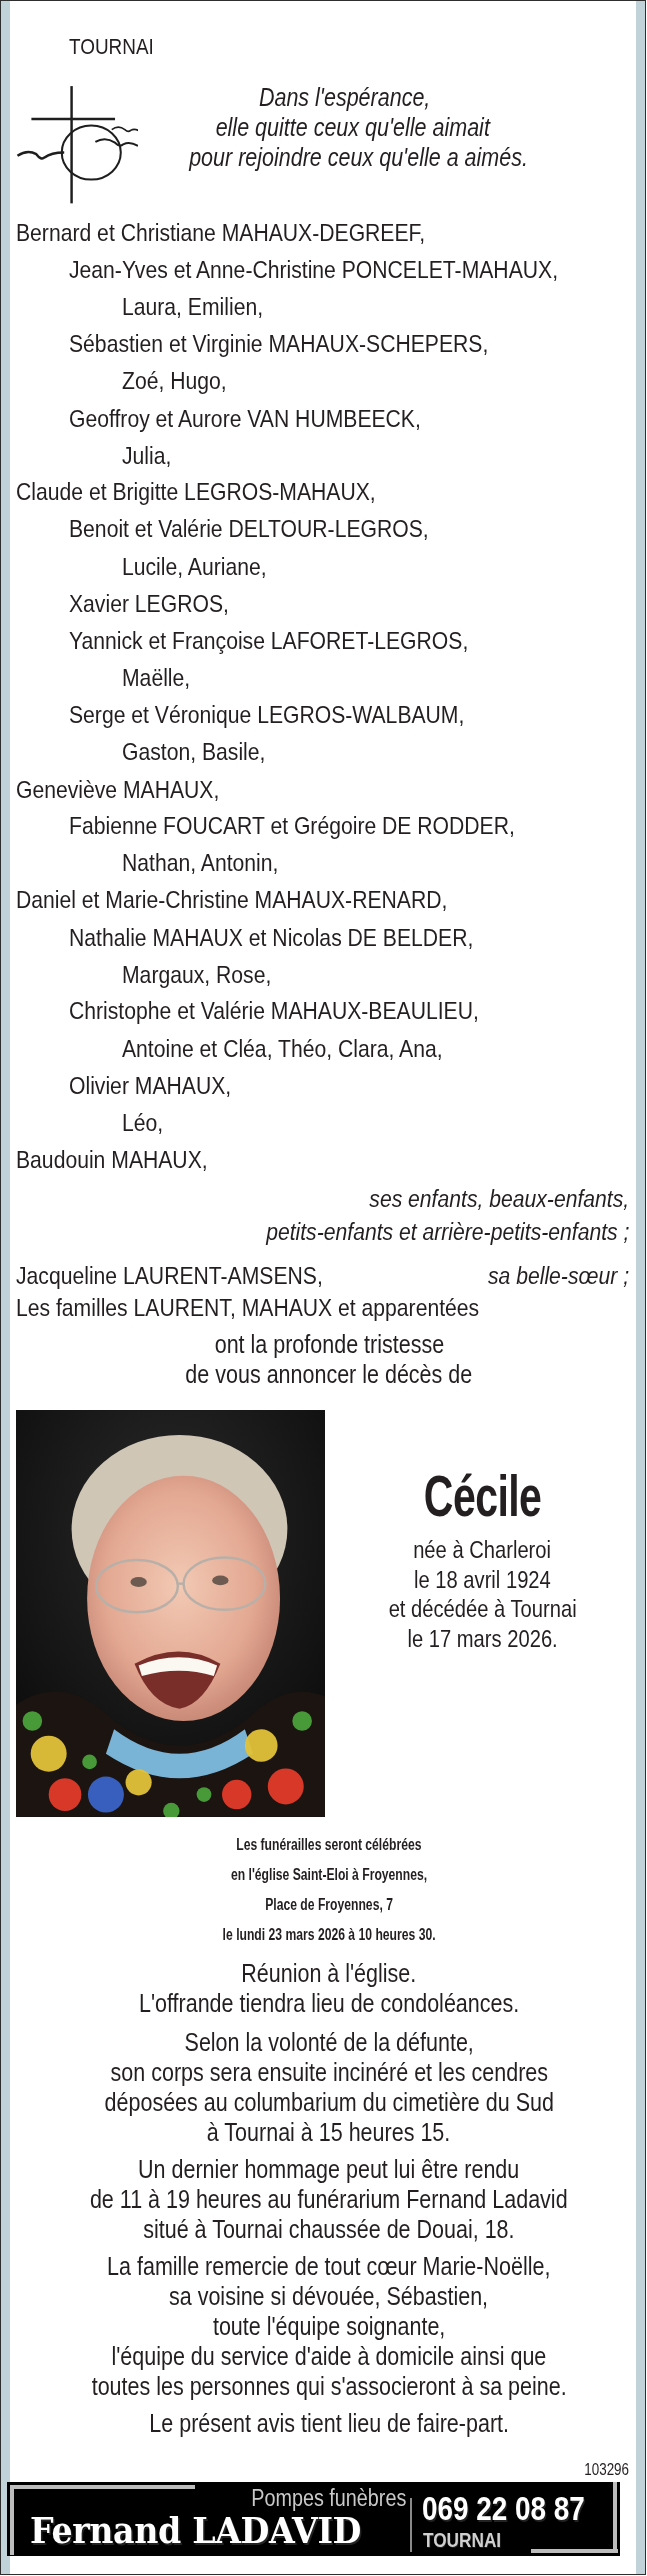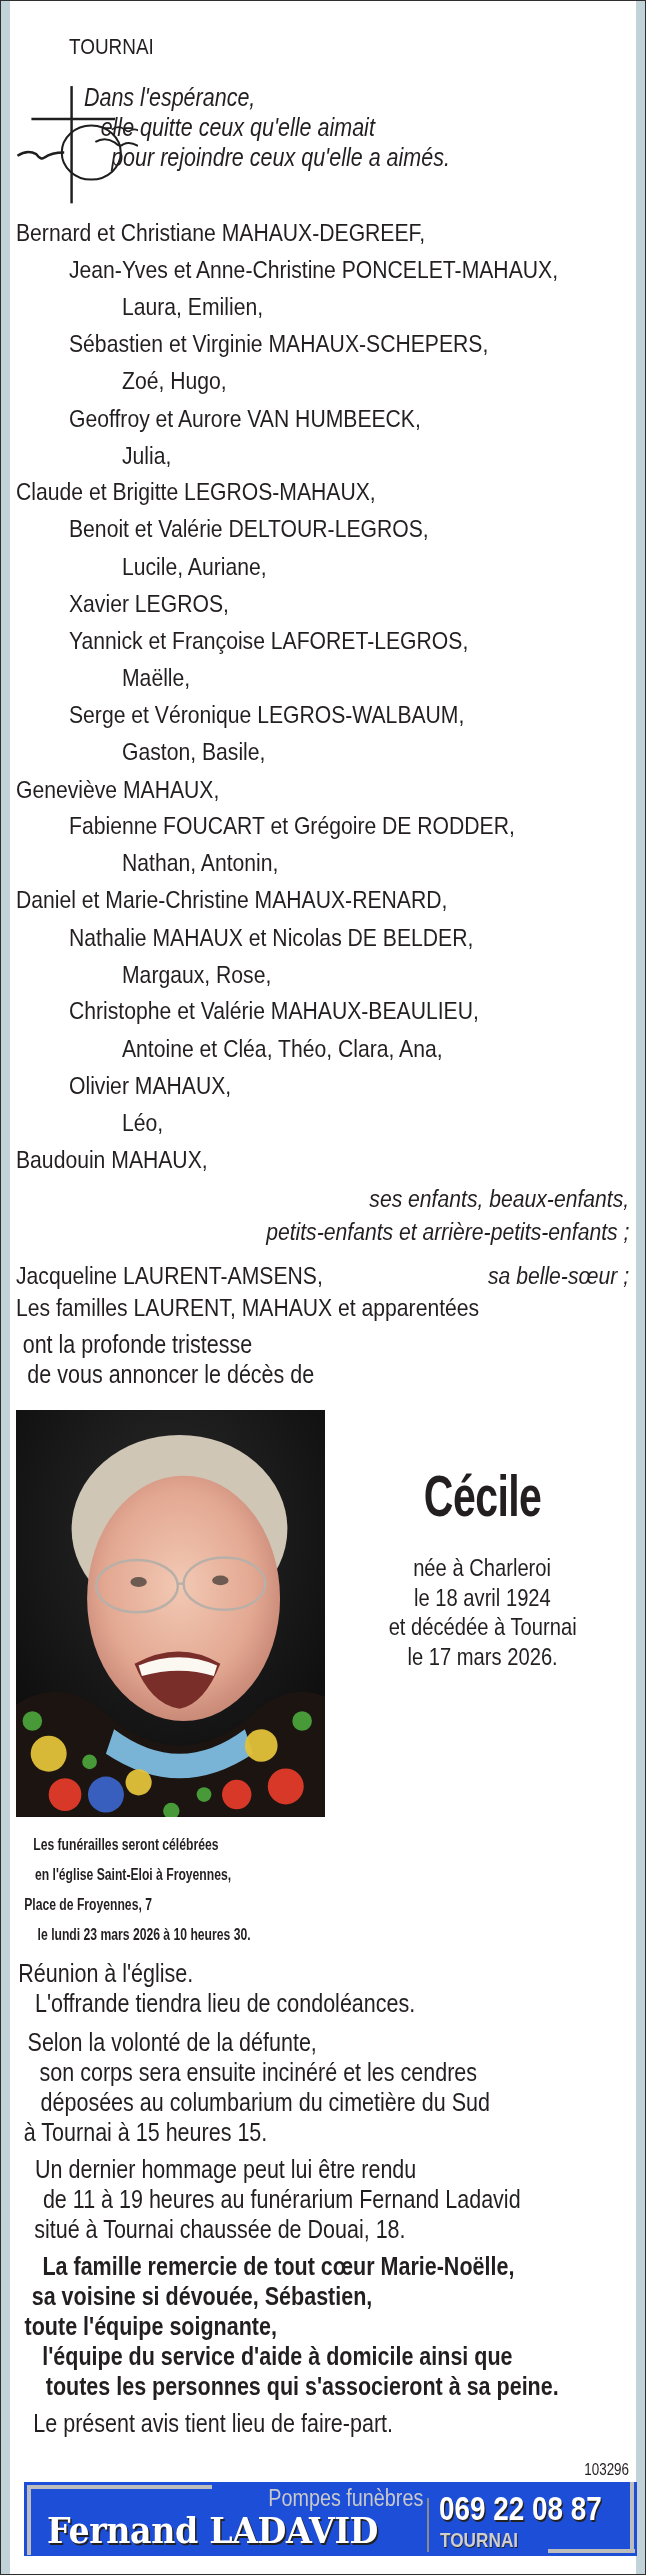--- a/index.html
+++ b/index.html
@@ -7,38 +7,38 @@
   .frame{position:absolute;left:0;top:0;width:644px;height:2573px;border:1.6px solid #2e2e2e;background:#fff;}
   .strip-left{position:absolute;left:0;top:0;width:9px;height:100%;background:#c2d2d9;}
   .strip-right{position:absolute;right:0;top:0;width:9px;height:100%;background:#c2d2d9;}
   .abs{position:absolute;}
   .cond{display:inline-block;white-space:nowrap;}
   .line{position:absolute;white-space:nowrap;font-size:24.6px;line-height:29.5px;}
   .l-left{transform-origin:left center;transform:scaleX(0.86);}
   .l-right{transform-origin:right center;transform:scaleX(0.86);}
   .italic{font-style:italic;}
   .town{left:69px;top:34px;font-size:22px;transform-origin:left center;transform:scaleX(0.86);}
-  .quote{right:18px;width:573px;text-align:left;font-size:25px;line-height:30px;}
+  .quote{right:30px;width:573px;text-align:center;font-size:25px;line-height:30px;}
   .names{position:absolute;left:16.4px;top:218px;width:614px;}
   .name-row{position:absolute;white-space:nowrap;font-size:24.6px;line-height:29.5px;transform-origin:left center;transform:scaleX(0.86);}
   .photo{position:absolute;left:15.6px;top:1410px;width:309px;height:407px;overflow:hidden;background:#151515;}
   .center-col{position:absolute;left:327px;width:311px;text-align:center;}
   .deceased-first,.deceased-last{font-weight:bold;font-size:57px;line-height:61px;letter-spacing:-0.8px;}
   .cl{display:inline-block;transform:scaleX(0.72);transform-origin:center;white-space:nowrap;}
   .bio{font-size:24.6px;line-height:29.5px;}
   .bio .cl{transform:scaleX(0.82);}
   .widow{font-weight:bold;font-size:27px;line-height:33px;}
   .widow .cl{transform:scaleX(0.75);}
-  .block-center{position:absolute;left:4px;width:628px;}
+  .block-center{position:absolute;left:15px;width:628px;text-align:center;}
   .block-center .cl{transform:scaleX(0.86);}
   .funeral{font-weight:bold;font-size:16px;line-height:30px;}
   .funeral .cl{transform:scaleX(0.76);}
   .para{font-size:25px;line-height:30px;}
   .ref{position:absolute;right:18px;top:2461px;font-size:15.6px;transform-origin:right center;transform:scaleX(0.86);}
-  .banner{position:absolute;left:24px;top:2482px;width:613px;height:74px;background:#1d4ed8;}
+  .banner{position:absolute;left:7px;top:2482px;width:613px;height:74px;background:#000000;}
   .banner .tl-h{position:absolute;left:3.3px;top:3.3px;width:185px;height:3.3px;background:#bdbdbd;}
   .banner .tl-v{position:absolute;left:3.3px;top:3.3px;width:3.3px;height:70px;background:#bdbdbd;}
   .banner .br-h{position:absolute;left:524px;bottom:3.3px;width:87px;height:3.3px;background:#bdbdbd;}
   .banner .br-v{position:absolute;right:3.3px;top:0px;width:3.3px;height:70px;background:#bdbdbd;}
   .banner .sep{position:absolute;left:403px;top:16.4px;width:1.6px;height:54px;background:#8a8a8a;}
   .b-pompes{position:absolute;right:214px;top:3.3px;font-size:23px;color:#c9c9c9;white-space:nowrap;transform-origin:right center;transform:scaleX(0.86);}
   .b-name{position:absolute;left:23px;top:28px;font-family:"DejaVu Serif","Liberation Serif",serif;font-weight:bold;font-size:35px;color:#fff;text-shadow:1.6px 1.6px 0 #222;white-space:nowrap;letter-spacing:-0.4px;transform-origin:left center;transform:scaleX(0.95);}
   .b-phone{position:absolute;left:415px;top:6.5px;font-weight:bold;font-size:34px;color:#fff;text-shadow:1.6px 1.6px 0 #222;white-space:nowrap;transform-origin:left center;transform:scaleX(0.82);}
   .b-town{position:absolute;left:416px;top:46px;font-weight:bold;font-size:21px;color:#cfcfcf;text-shadow:0.8px 0.8px 0 #222;white-space:nowrap;transform-origin:left center;transform:scaleX(0.82);}
 </style>
@@ -146,21 +146,21 @@
       <circle cx="350" cy="380" r="12" fill="#4aa23a"></circle>
       <circle cx="90" cy="430" r="9" fill="#4aa23a"></circle>
       <circle cx="230" cy="470" r="9" fill="#4aa23a"></circle>
       <circle cx="190" cy="490" r="10" fill="#4aa23a"></circle>
     </g>
   </svg>
 </div>
 
 <div class="center-col" style="top:1466px;">
   <div class="deceased-first"><span class="cl">Cécile</span></div>
-  <div class="bio" style="margin-top:26px;">
+  <div class="bio" style="margin-top:8px;">
     <span class="cl">née à Charleroi</span><br>
     <span class="cl">le 18 avril 1924</span><br>
     <span class="cl">et décédée à Tournai</span><br>
     <span class="cl">le 17 mars 2026.</span>
   </div>
 </div>
 
 <div class="block-center funeral" style="top:1830px;">
   <span class="cl">Les funérailles seront célébrées</span><br>
   <span class="cl">en l'église Saint-Eloi à Froyennes,</span><br>
@@ -176,21 +176,21 @@
   <span class="cl">Selon la volonté de la défunte,</span><br>
   <span class="cl">son corps sera ensuite incinéré et les cendres</span><br>
   <span class="cl">déposées au columbarium du cimetière du Sud</span><br>
   <span class="cl">à Tournai à 15 heures 15.</span>
 </div>
 <div class="block-center para" style="top:2154px;">
   <span class="cl">Un dernier hommage peut lui être rendu</span><br>
   <span class="cl">de 11 à 19 heures au funérarium Fernand Ladavid</span><br>
   <span class="cl">situé à Tournai chaussée de Douai, 18.</span>
 </div>
-<div class="block-center para" style="top:2251px;font-weight:bold;">
+<div class="block-center para" style="top:2251px;">
   <span class="cl">La famille remercie de tout cœur Marie-Noëlle,</span><br>
   <span class="cl">sa voisine si dévouée, Sébastien,</span><br>
   <span class="cl">toute l'équipe soignante,</span><br>
   <span class="cl">l'équipe du service d'aide à domicile ainsi que</span><br>
   <span class="cl">toutes les personnes qui s'associeront à sa peine.</span>
 </div>
 <div class="block-center para" style="top:2408px;">
   <span class="cl">Le présent avis tient lieu de faire-part.</span>
 </div>
 

